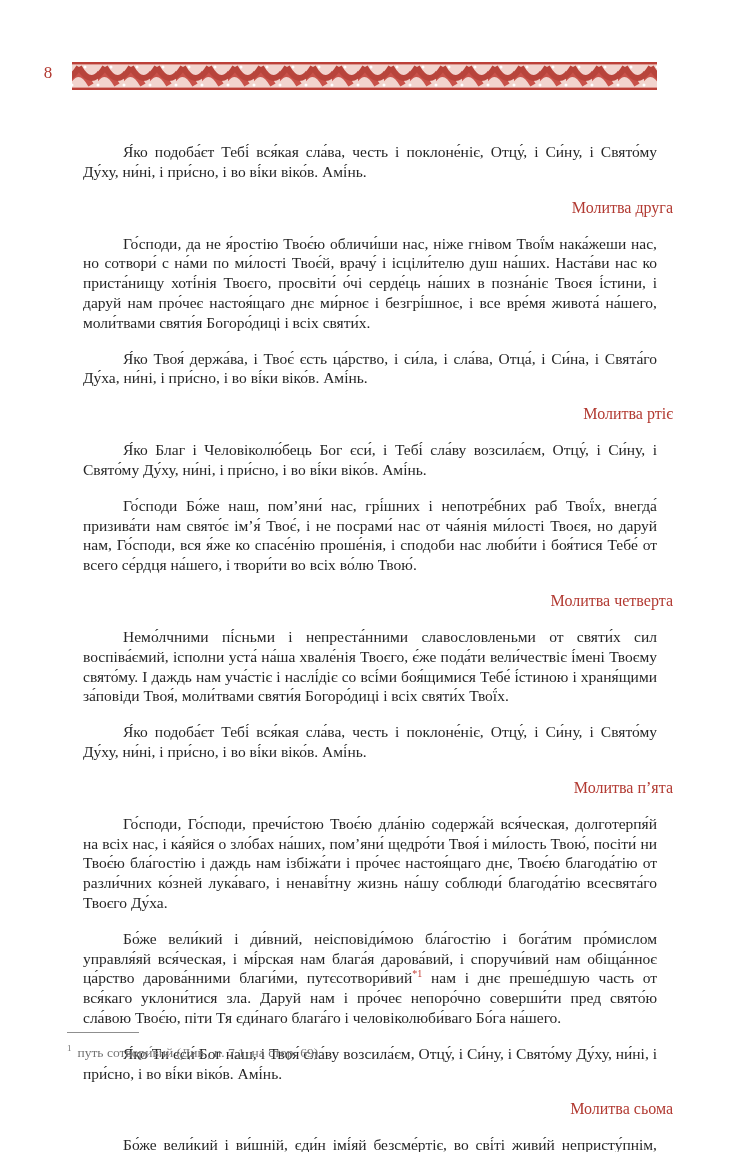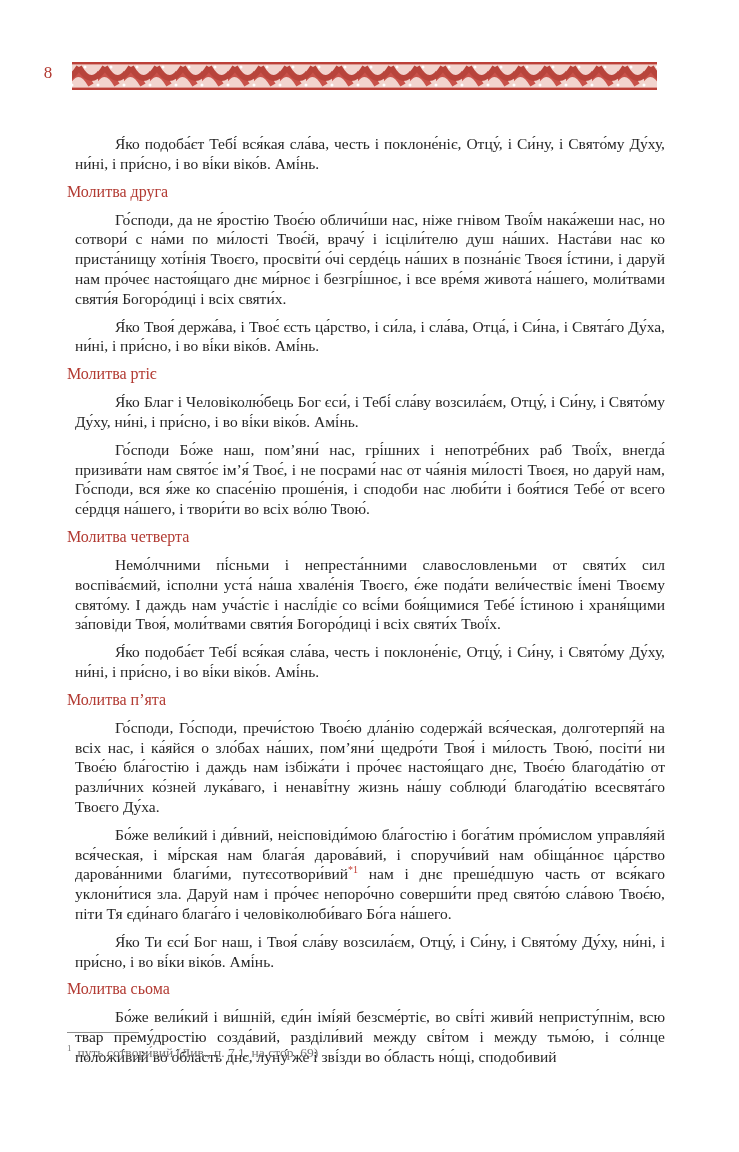--- a/index.html
+++ b/index.html
@@ -10,24 +10,24 @@
   .page-number {
     position:absolute; left:36px; top:63px; width:24px;
     color:#b23a32; font-size:17px; text-align:center;
   }
   .ornament { position:absolute; left:72px; top:62px; width:585px; height:28px; }
   .text-block {
     position:absolute; left:67px; top:126px; width:606px;
     font-size:15.5px; line-height:19.8px; text-align:justify;
     text-justify: inter-word;
   }
-  p.par { margin:8px; text-indent:40px; }
+  p.par { margin:16px; text-indent:40px; }
   .prayer-title {
     margin:2px 0 1px 0; font-size:16px; font-weight:normal;
-    color:#b23a32; text-align:left; text-indent:0; line-height:20px;
+    color:#b23a32; text-align:right; text-indent:0; line-height:20px;
   }
   sup.fn-marker {
     color:#c43a31; font-size:10px; line-height:0; vertical-align:super;
   }
   .footnote {
     position:absolute; left:67px; top:1032px; width:606px;
     font-size:13.5px; line-height:18px; color:#737373;
   }
   .footnote-rule {
     width:72px; border:0; border-top:1.4px solid #8f8f8f; margin:0 0 6px 0;

